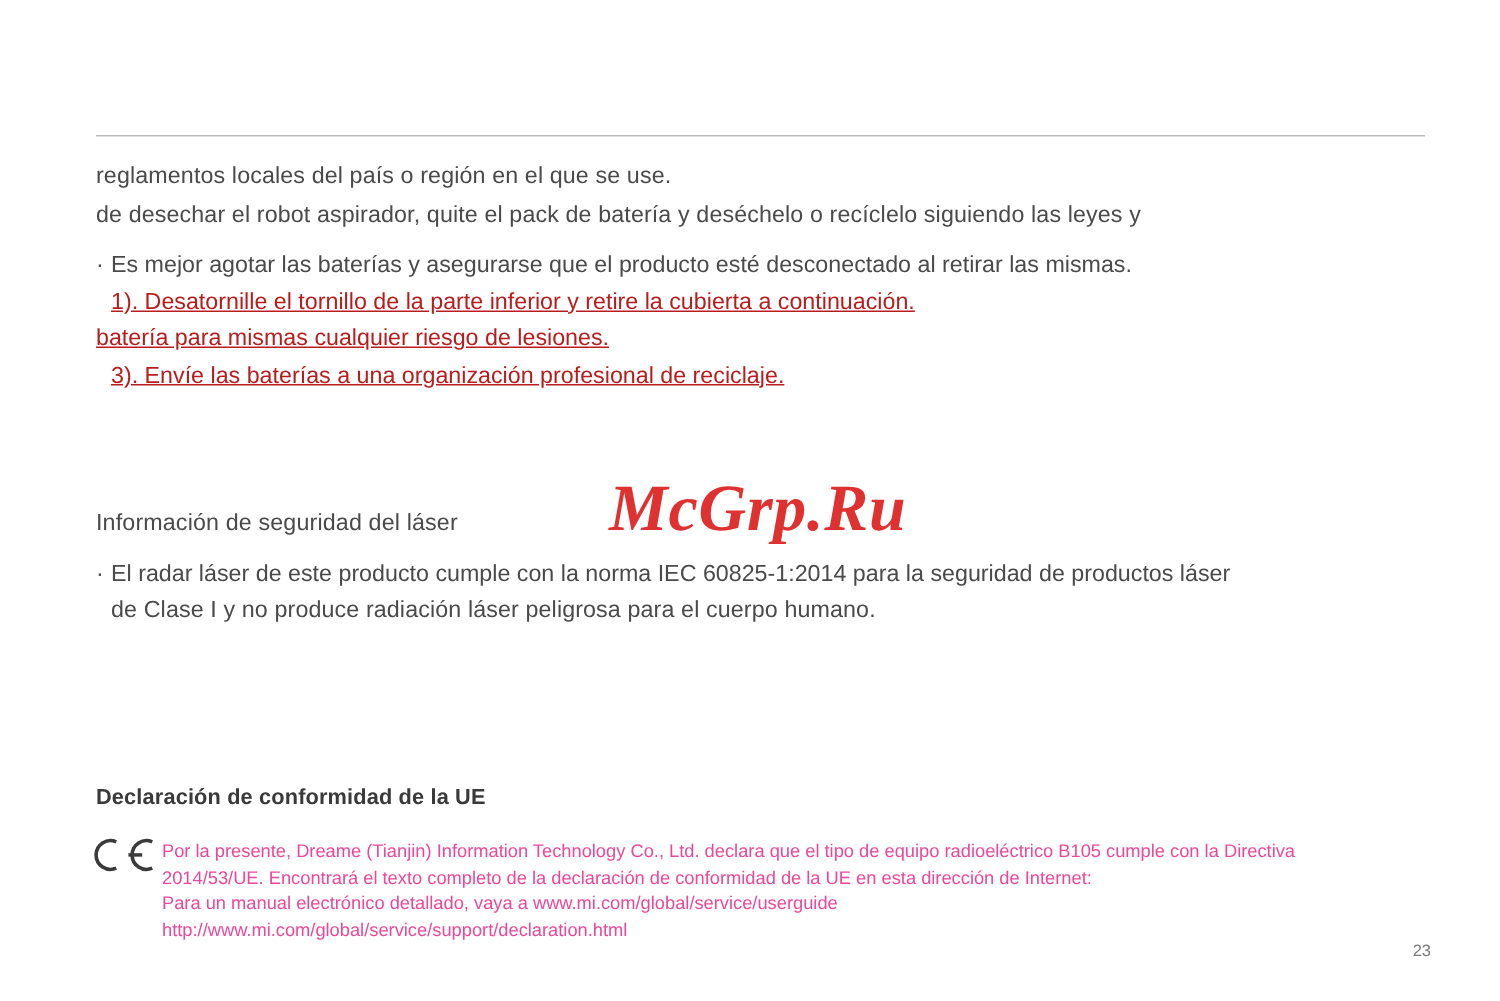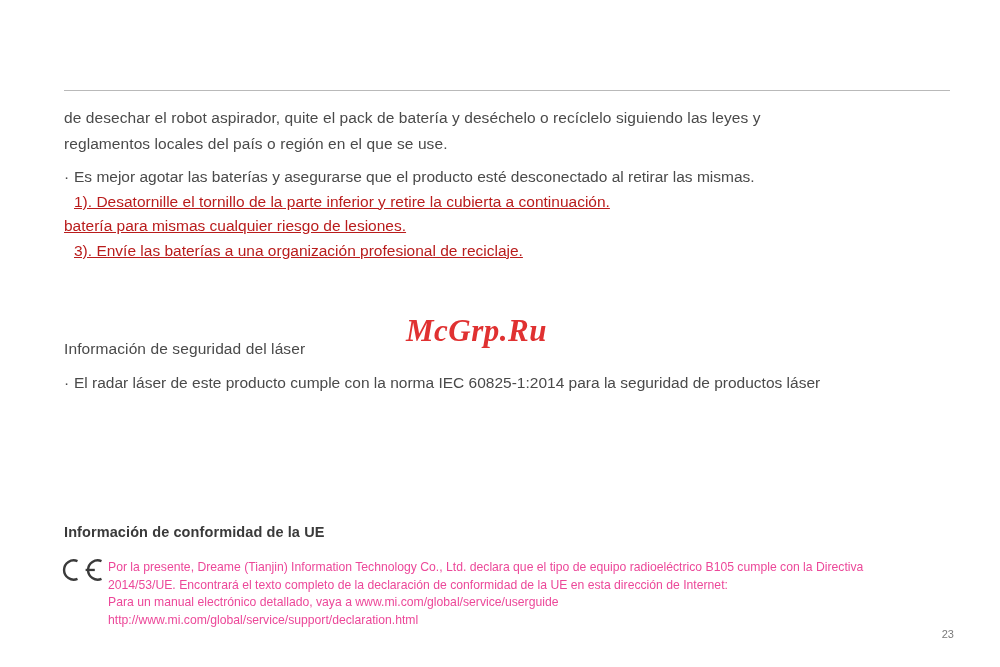--- a/index.html
+++ b/index.html
@@ -87,21 +87,21 @@
     top: 371px;
     width: 890px;
   }
   .watermark {
     position: absolute;
     left: 406px;
     top: 313px;
     font-family: "Liberation Serif", serif;
     font-style: italic;
     font-weight: bold;
-    font-size: 31px;
+    font-size: 44px;
     color: #e03131;
     letter-spacing: 0.5px;
     white-space: nowrap;
   }
   .eu-title {
     position: absolute;
     left: 64px;
     top: 524px;
     font-size: 14.5px;
     font-weight: bold;
@@ -135,45 +135,46 @@
   }
 </style>
 </head>
 <body>
 
 <div class="page">
 
   <div class="top-rule"></div>
 
   <div class="body-block">
+    <p class="para">reglamentos locales del país o región en el que se use.</p>
     <p class="para">de desechar el robot aspirador, quite el pack de batería y deséchelo o recíclelo siguiendo las leyes y</p>
-    <p class="para">reglamentos locales del país o región en el que se use.</p>
 
     <div class="bullet-row">
       <span class="bullet-dot">·</span>
       <span class="bullet-text">Es mejor agotar las baterías y asegurarse que el producto esté desconectado al retirar las mismas.</span>
     </div>
 
     <div class="numbered">1). Desatornille el tornillo de la parte inferior y retire la cubierta a continuación.</div>
     <div class="numbered" style="padding-left:0;">batería para mismas cualquier riesgo de lesiones.</div>
     <div class="numbered">3). Envíe las baterías a una organización profesional de reciclaje.</div>
   </div>
 
   <div class="section-heading">Información de seguridad del láser</div>
 
   <div class="watermark">McGrp.Ru</div>
 
   <div class="laser-block">
     <div class="bullet-row" style="margin-top:0;">
       <span class="bullet-dot">·</span>
       <span class="bullet-text">El radar láser de este producto cumple con la norma IEC 60825-1:2014 para la seguridad de productos láser</span>
     </div>
+    <div class="para indent-cont">de Clase I y no produce radiación láser peligrosa para el cuerpo humano.</div>
   </div>
 
-  <div class="eu-title">Información de conformidad de la UE</div>
+  <div class="eu-title">Declaración de conformidad de la UE</div>
 
   <div class="ce-mark">
     <svg width="46" height="26" viewBox="0 0 46 26" xmlns="http://www.w3.org/2000/svg">
       <path d="M17.5 4.2 A9.6 9.6 0 1 0 17.5 21.8" fill="none" stroke="#3a3a3a" stroke-width="2.4"></path>
       <path d="M41.5 4.2 A9.6 9.6 0 1 0 41.5 21.8" fill="none" stroke="#3a3a3a" stroke-width="2.4"></path>
       <rect x="25.6" y="11.8" width="9.2" height="2.3" fill="#3a3a3a"></rect>
     </svg>
   </div>
 
   <div class="eu-body">

